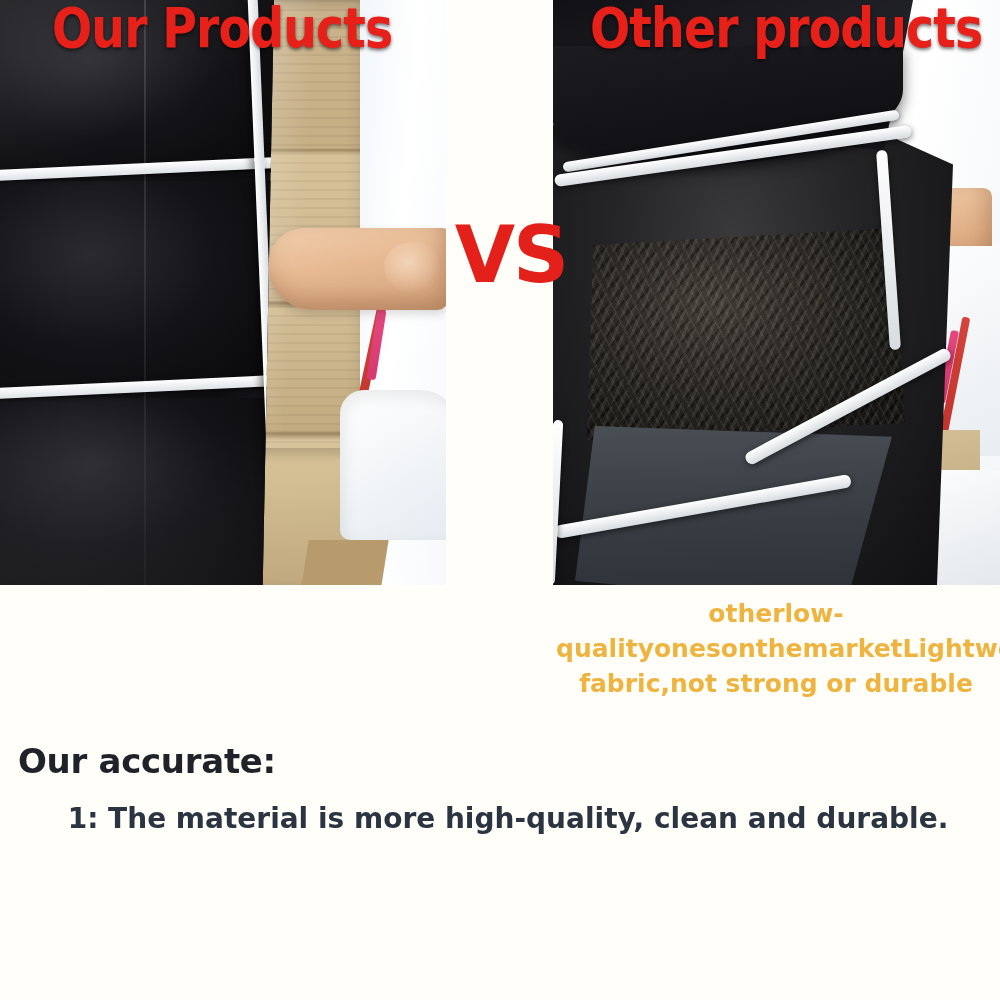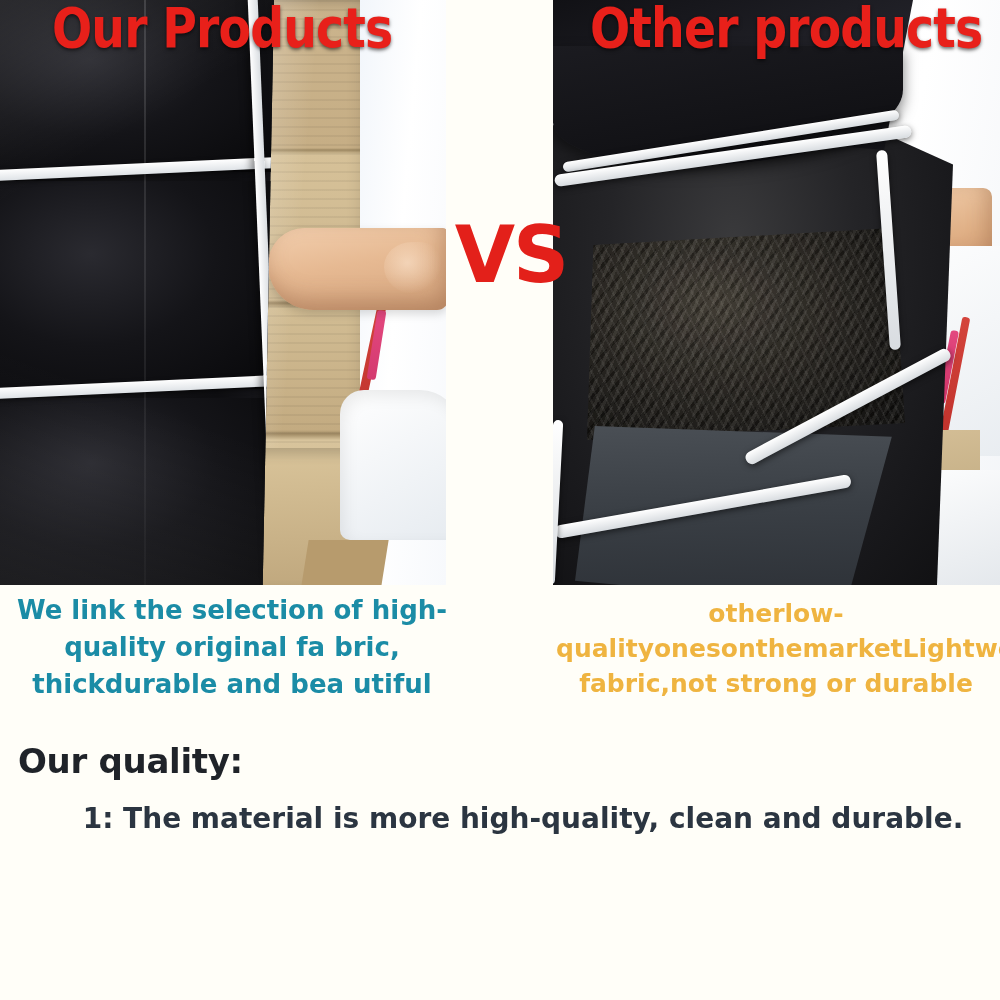--- a/index.html
+++ b/index.html
@@ -287,21 +287,21 @@
   }
   .q-item {
     position: absolute;
     font-family: "DejaVu Sans", sans-serif;
     font-weight: bold;
     font-size: 28px;
     line-height: 41px;
     color: #2b3541;
     text-align: center;
   }
-  .q-item-1 { left: 51px; top: 798px; width: 944px; }
+  .q-item-1 { left: 36px; top: 798px; width: 944px; }
   .q-item-2 { left: 36px; top: 866px; width: 944px; }
 </style>
 </head>
 <body>
 
 <div id="stage">
 
   <div class="panel panel-left">
     <div class="photo">
       <div class="lp-bg"></div>
@@ -348,19 +348,18 @@
       <div class="rp-piping rp-pipe-low"></div>
       <div class="rp-piping rp-pipe-left"></div>
     </div>
   </div>
 
   <div class="hdr hdr-left">Our Products</div>
   <div class="hdr hdr-right">Other products</div>
 
   <div class="vs">VS</div>
 
-  <div class="cap cap-left">We link the selection of high-quality original fa bric, thickdurable and bea utiful</div>
   <div class="cap cap-right">otherlow-qualityonesonthemarketLightweight fabric,not strong or durable</div>
 
-  <div class="quality-title">Our quality:</div>
+  <div class="quality-title">Our accurate:</div>
   <div class="q-item q-item-1">1: The material is more high-quality, clean and durable.</div>
 
 </div>
 
 </body></html>

